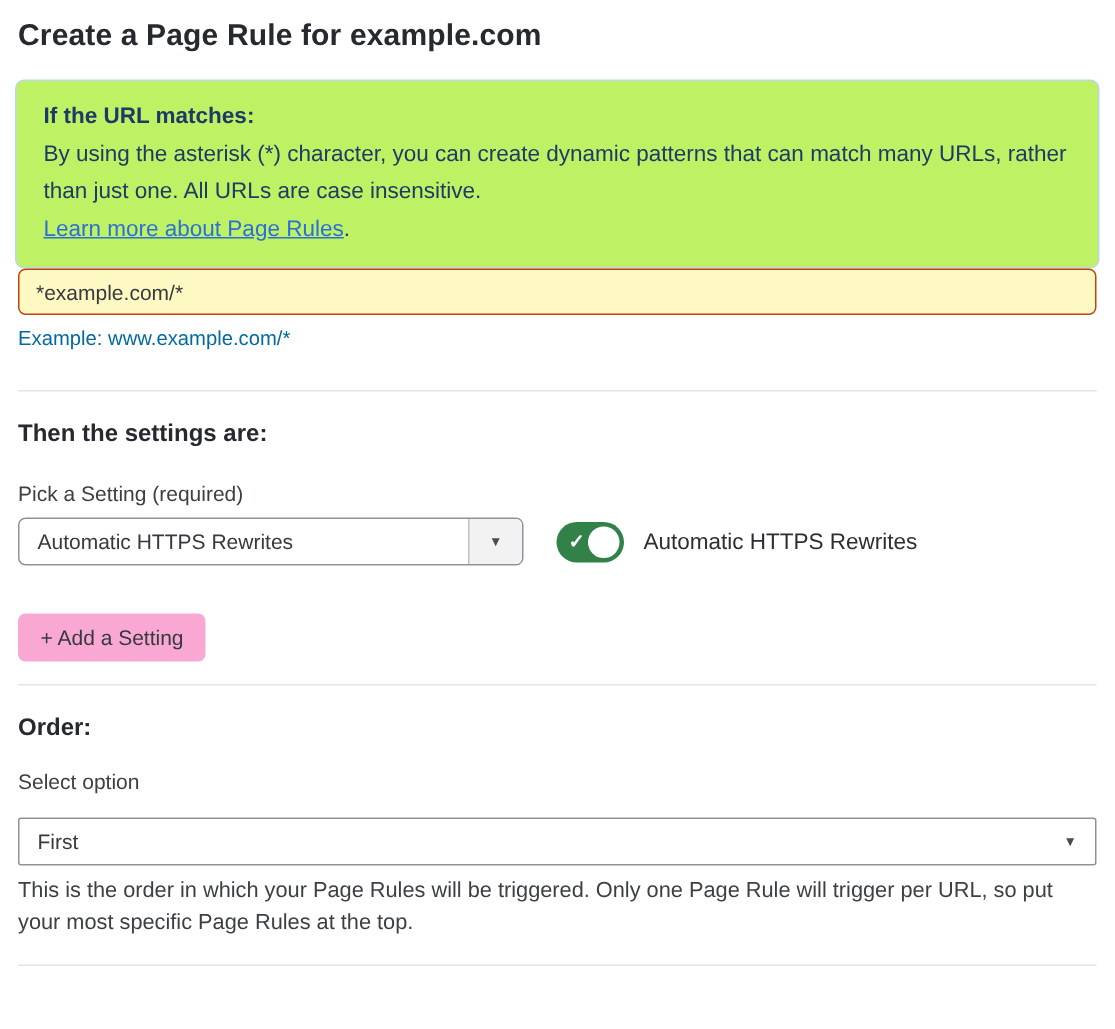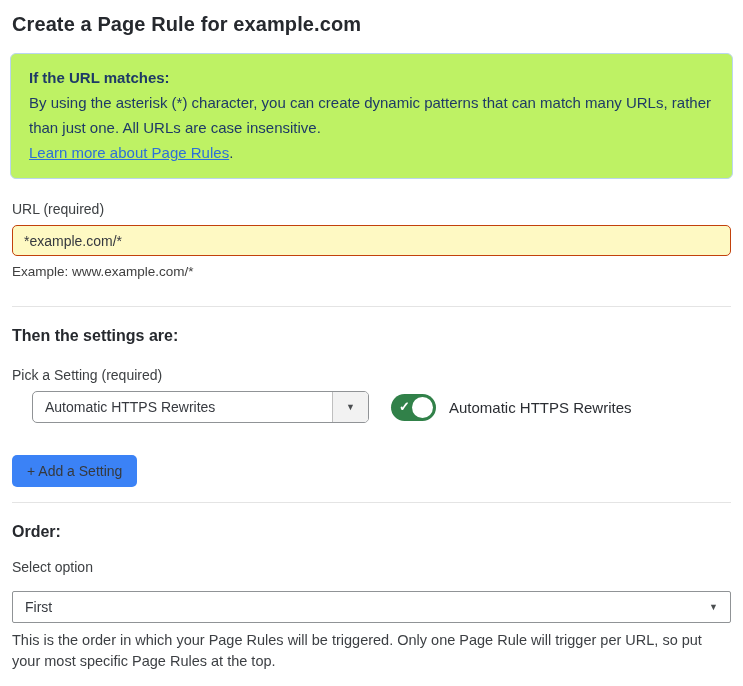--- a/index.html
+++ b/index.html
@@ -38,30 +38,30 @@
   }
 
   .text-input {
     width: 100%; height: 31px;
     border: 1px solid #c2410c; border-radius: 5px;
     padding: 0 11px; font-size: 14px; color: #36393f;
     font-family: "Liberation Sans", sans-serif;
     background: #fef9c3; outline: none;
   }
   .helper-text {
-    font-size: 13.5px; color: #404040; margin-top: 8px;
+    font-size: 13.5px; color: #0369a1; margin-top: 8px;
   }
 
   .divider { border: none; border-top: 1px solid #e4e4e4; margin-top: 27px; }
 
   h2.section-heading {
     font-size: 16px; font-weight: 700; color: #26292e; margin-top: 20px;
   }
 
-  .setting-row { display: flex; align-items: center; margin-top: 6px; margin-left: 20px; }
+  .setting-row { display: flex; align-items: center; margin-top: 6px; }
 
   .combo {
     display: flex; width: 337px; height: 32px;
     border: 1px solid #909396; border-radius: 5px;
     background: #ffffff; overflow: hidden; cursor: pointer;
   }
   .combo-value {
     flex: 1; display: flex; align-items: center;
     padding: 0 12px; font-size: 14px; color: #36393f;
     white-space: nowrap;
@@ -89,21 +89,21 @@
   }
   .toggle-label { font-size: 15px; color: #2b2e33; margin-left: 13px; }
 
   .btn {
     display: inline-flex; align-items: center; justify-content: center;
     height: 32px; padding: 0 15px;
     border: none; border-radius: 5px;
     font-size: 14px; font-family: "Liberation Sans", sans-serif;
     cursor: pointer; white-space: nowrap;
   }
-  .btn-gray { background: #3b82f6; color: #36393d; }
+  .btn-gray { background: #f9a8d4; color: #36393d; }
 
   .add-setting-btn { margin-top: 32px; }
 
   .select-wide {
     display: flex; align-items: center; justify-content: space-between;
     width: 100%; height: 32px;
     border: 1px solid #909396; border-radius: 2px;
     padding: 0 12px; background: #fff; cursor: pointer;
     margin-top: 11px;
   }
@@ -122,21 +122,20 @@
 <div class="page">
 
   <h1 class="page-title">Create a Page Rule for example.com</h1>
 
   <div class="info-box">
     <div class="info-heading">If the URL matches:</div>
     <div class="info-body">By using the asterisk (*) character, you can create dynamic patterns that can match many URLs, rather than just one. All URLs are case insensitive.</div>
     <div><a class="info-link">Learn more about Page Rules</a><span>.</span></div>
   </div>
 
-  <div class="field-label">URL (required)</div>
   <input class="text-input" type="text" value="*example.com/*" style="">
   <div class="helper-text">Example: www.example.com/*</div>
 
   <hr class="divider">
 
   <h2 class="section-heading">Then the settings are:</h2>
 
   <div class="field-label">Pick a Setting (required)</div>
 
   <div class="setting-row">

